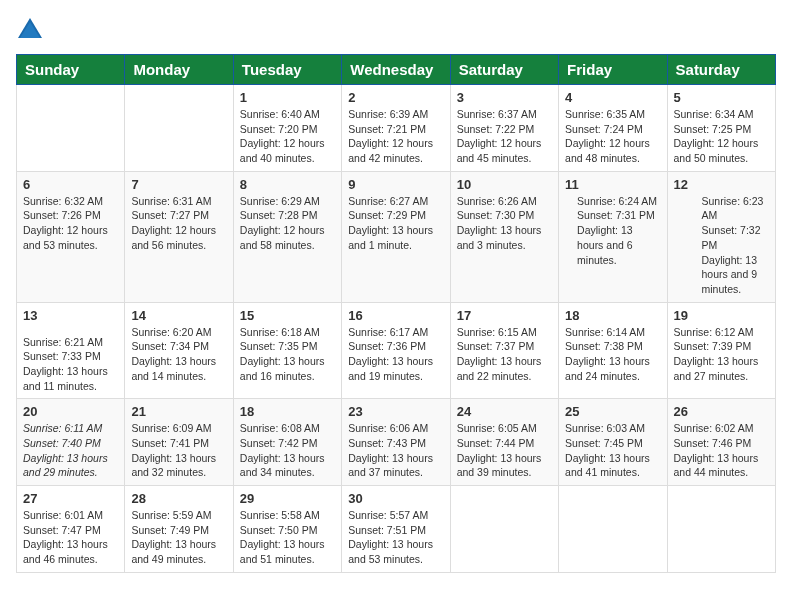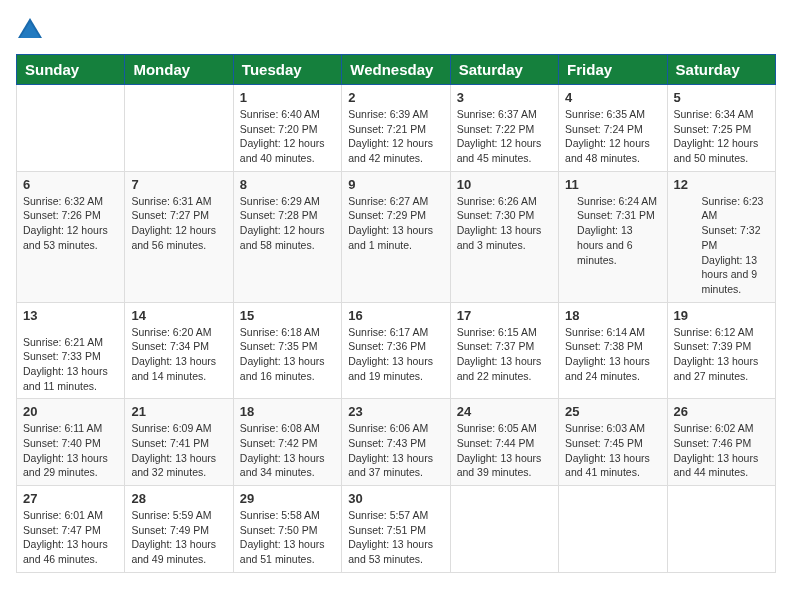--- a/index.html
+++ b/index.html
@@ -244,21 +244,21 @@
         <td>
           <span class="day-number">19</span>
           <div class="day-info" style="white-space: pre-line;">Sunrise: 6:12 AM
 Sunset: 7:39 PM
 Daylight: 13 hours and 27 minutes.</div>
         </td>
       </tr>
       <tr>
         <td>
           <span class="day-number">20</span>
-          <div class="day-info" style="white-space: pre-line;">Sunrise: 6:11 AM
+          <div class="day-info" style="white-space: pre-line; font-style: italic;">Sunrise: 6:11 AM
 Sunset: 7:40 PM
 Daylight: 13 hours and 29 minutes.</div>
         </td>
         <td>
           <span class="day-number">21</span>
           <div class="day-info" style="white-space: pre-line;">Sunrise: 6:09 AM
 Sunset: 7:41 PM
 Daylight: 13 hours and 32 minutes.</div>
         </td>
         <td>

